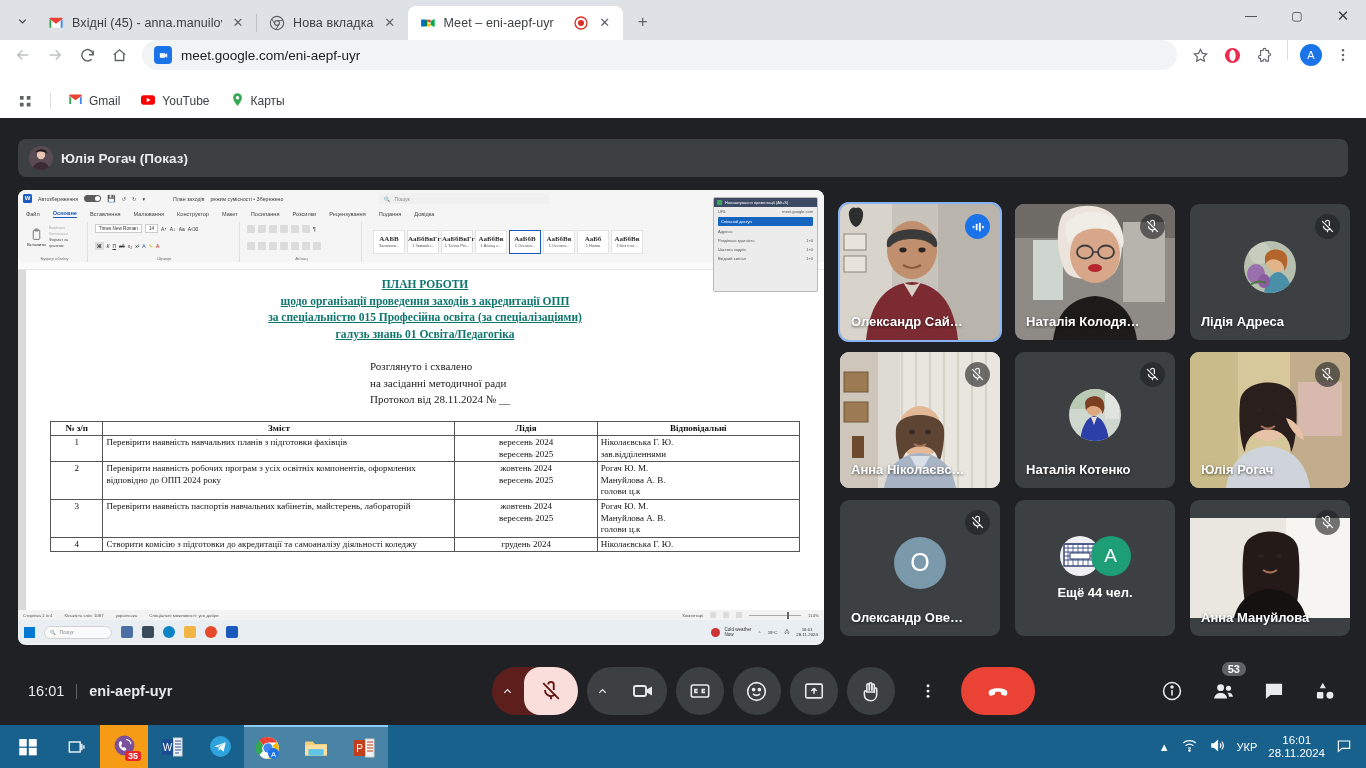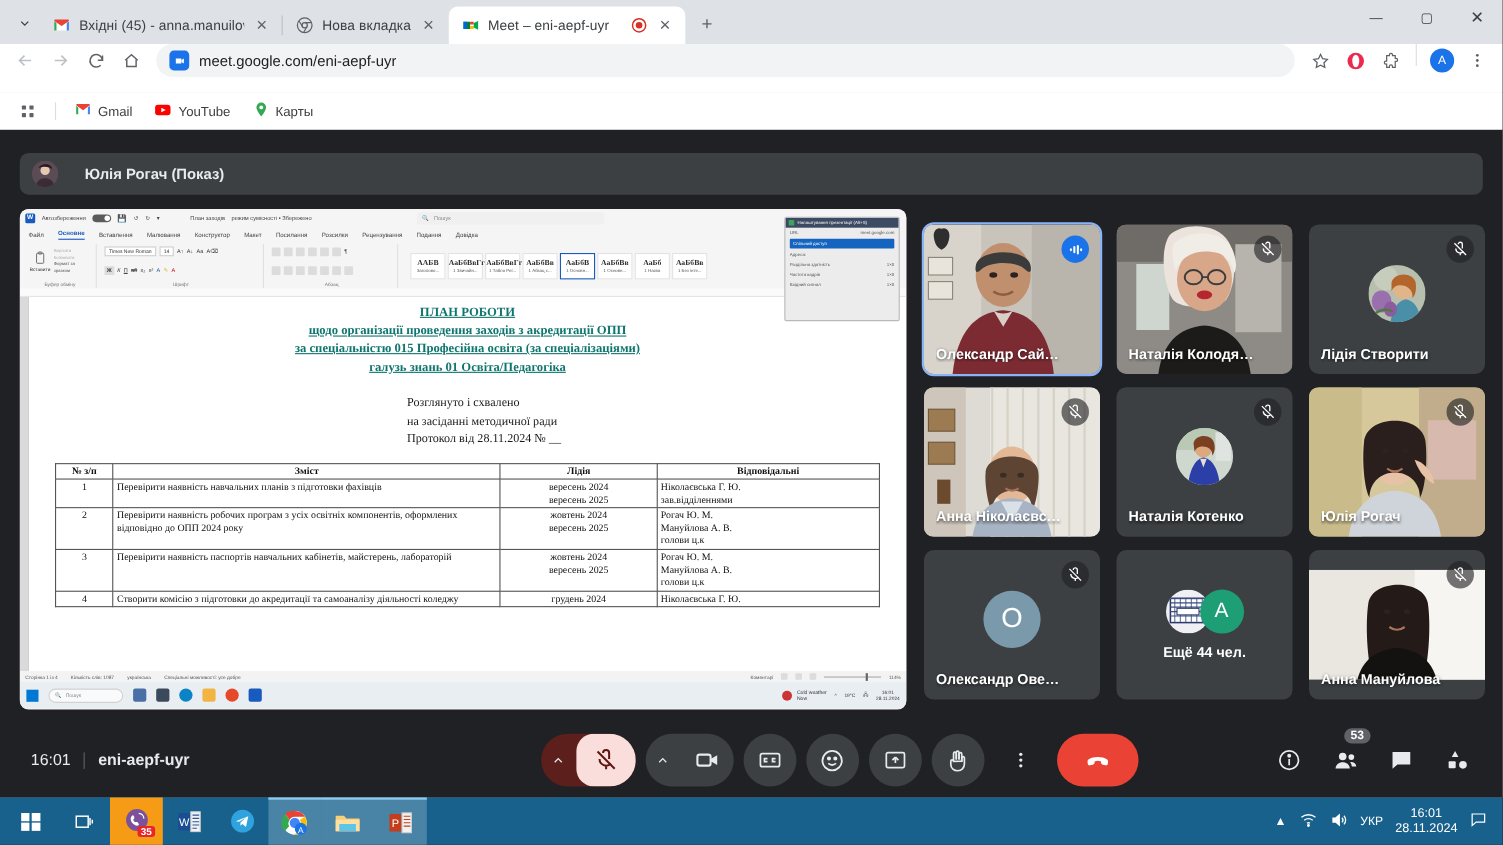--- a/index.html
+++ b/index.html
@@ -52,21 +52,21 @@
 
   .bookmarks { height:34px; background:#fff; display:flex; align-items:center; padding:0 10px; gap:4px; }
   .bm { display:flex; align-items:center; gap:6px; padding:4px 8px; border-radius:4px; font-size:12px; color:#3c4043; }
   .bm-sep { width:1px; height:16px; background:#dadce0; margin:0 5px; }
 
   
   #meet { position:absolute; left:0; top:118px; width:1366px; height:607px; background:#202124; }
 
   .presenter-banner {
     position:absolute; left:18px; top:139px; width:1330px; height:38px;
-    background:#3c4043; border-radius:8px; display:flex; align-items:center; gap:24px; padding:0 11px;
+    background:#3c4043; border-radius:8px; display:flex; align-items:center; gap:8px; padding:0 11px;
   }
   .presenter-banner .pav { width:24px; height:24px; border-radius:50%; overflow:hidden; flex:none; }
   .presenter-banner .pname { font-size:13.5px; color:#e8eaed; font-weight:bold; }
 
   
   #share {
     position:absolute; left:18px; top:190px; width:806px; height:455px;
     background:#f2f2f2; border-radius:8px; overflow:hidden;
   }
   
@@ -718,21 +718,21 @@
           </svg>
         </span>
         <span class="mic">
           <svg width="15" height="15" viewBox="0 0 24 24" fill="none" stroke="#fff" stroke-width="1.9">
               <path d="M9 5a3 3 0 016 0v6"></path>
               <path d="M5.5 11a6.5 6.5 0 0011.2 4.5"></path>
               <path d="M12 18v3"></path>
               <path d="M3.5 3.5l17 17"></path>
             </svg>
         </span>
-        <span class="nm">Лідія Створити</span>
+        <span class="nm">Лідія Адреса</span>
       </div>
     </div>
 
     <div class="prow">
 
       <div class="tile">
         <span class="vid">
           <svg width="160" height="136" viewBox="0 0 160 136" preserveAspectRatio="none">
             <rect width="160" height="136" fill="#dedbd4"></rect>
             <rect x="0" y="0" width="38" height="136" fill="#cfc6bb"></rect>

